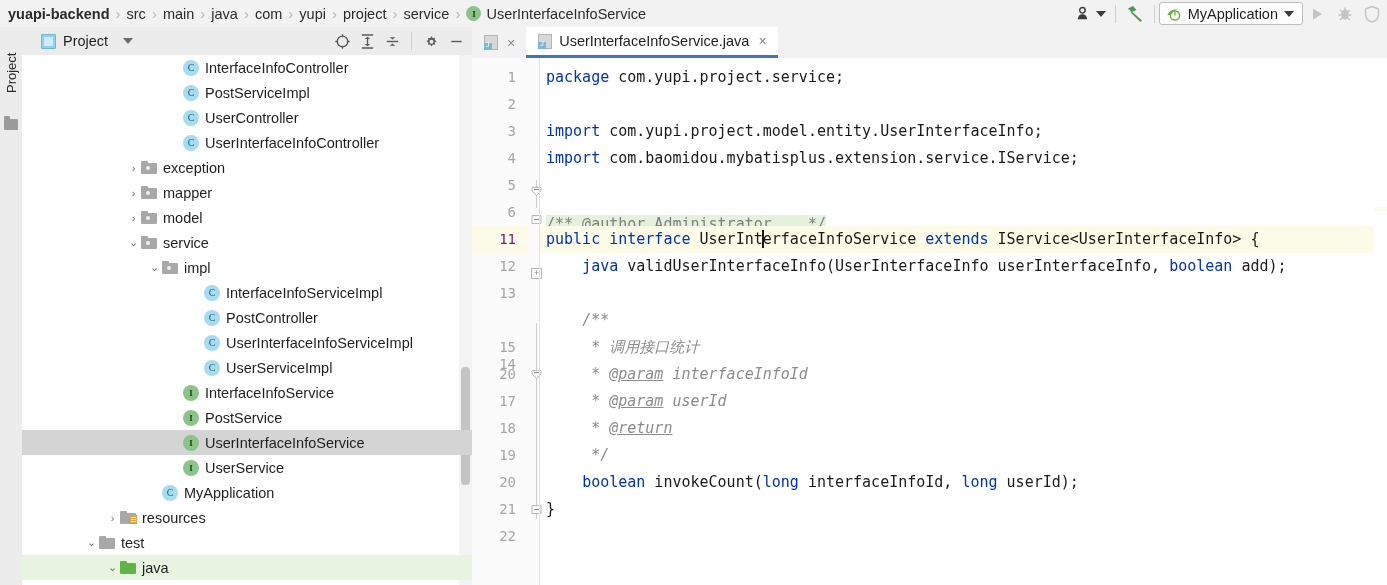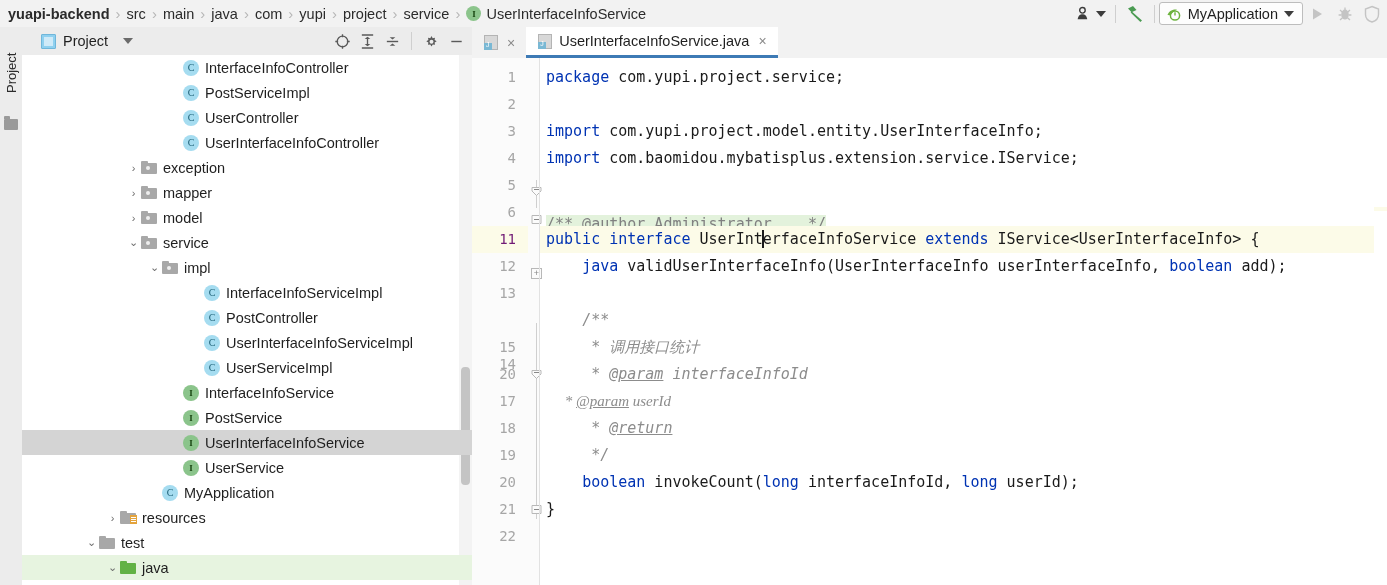--- a/index.html
+++ b/index.html
@@ -595,21 +595,21 @@
             <div class="cline" style="top: 60px;"><span class="kw">import</span> com.yupi.project.model.entity.UserInterfaceInfo;</div>
             <div class="cline" style="top: 87px;"><span class="kw">import</span> com.baomidou.mybatisplus.extension.service.IService;</div>
             <div class="cline" style="top: 114px;"></div>
             <div class="cline" style="top: 153px;"><span class="cmt fold-cmt">/** @author Administrator ...*/</span></div>
             <div class="cline cur" style="top: 168px;"><span class="kw">public</span> <span class="kw">interface</span> UserInt<span class="caretbar"></span>erfaceInfoService <span class="kw">extends</span> IService&lt;UserInterfaceInfo&gt; {</div>
             <div class="cline" style="top: 195px;">    <span class="kw">java</span> validUserInterfaceInfo(UserInterfaceInfo userInterfaceInfo, <span class="kw">boolean</span> add);</div>
             <div class="cline" style="top: 222px;"></div>
             <div class="cline" style="top: 249px;">    <span class="cmt">/**</span></div>
             <div class="cline" style="top: 276px;">     <span class="cmt">* 调用接口统计</span></div>
             <div class="cline" style="top: 303px;">     <span class="cmt">* </span><span class="tag">@param</span><span class="cmt"> interfaceInfoId</span></div>
-            <div class="cline" style="top: 330px; font-family: Liberation Serif, serif;">     <span class="cmt">* </span><span class="tag">@param</span><span class="cmt"> userId</span></div>
+            <div class="cline" style="top: 330px;">     <span class="cmt">* </span><span class="tag">@param</span><span class="cmt"> userId</span></div>
             <div class="cline" style="top: 357px;">     <span class="cmt">* </span><span class="tag">@return</span></div>
             <div class="cline" style="top: 384px;">     <span class="cmt">*/</span></div>
             <div class="cline" style="top: 411px;">    <span class="kw">boolean</span> invokeCount(<span class="kw">long</span> interfaceInfoId, <span class="kw">long</span> userId);</div>
             <div class="cline" style="top: 438px;">}</div>
             <div class="cline" style="top: 465px;"></div>
           </div>
       </div>
       <div class="edge-scroll">
         <div class="edge-mark" style="top:149px;"></div>
       </div>

